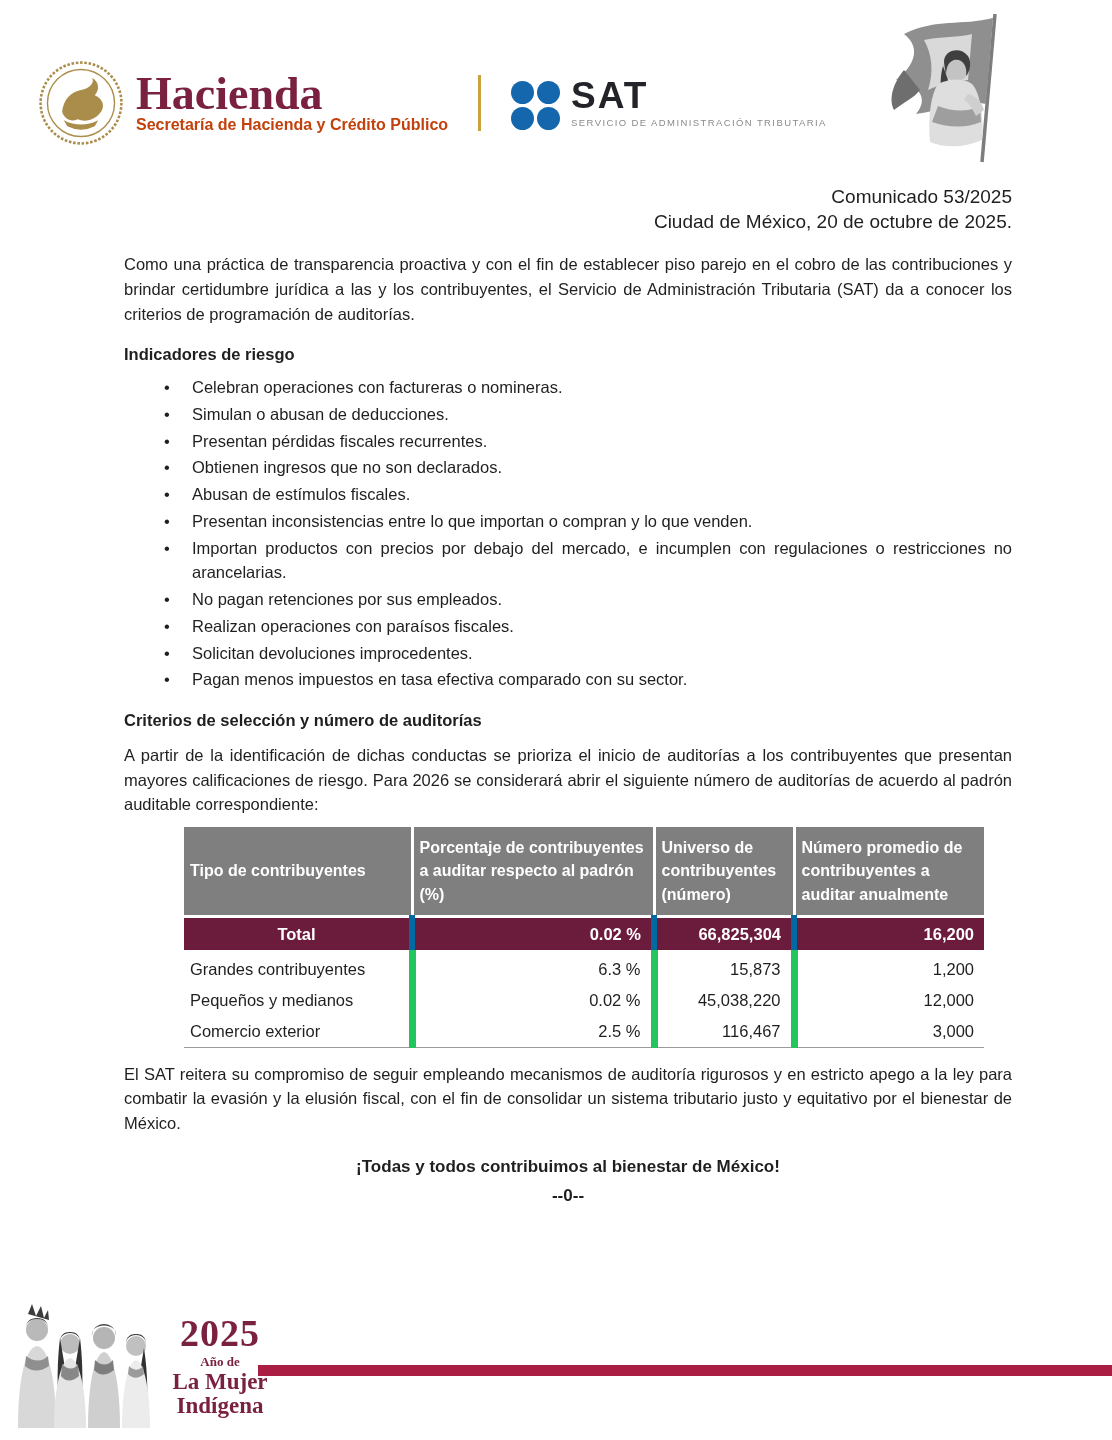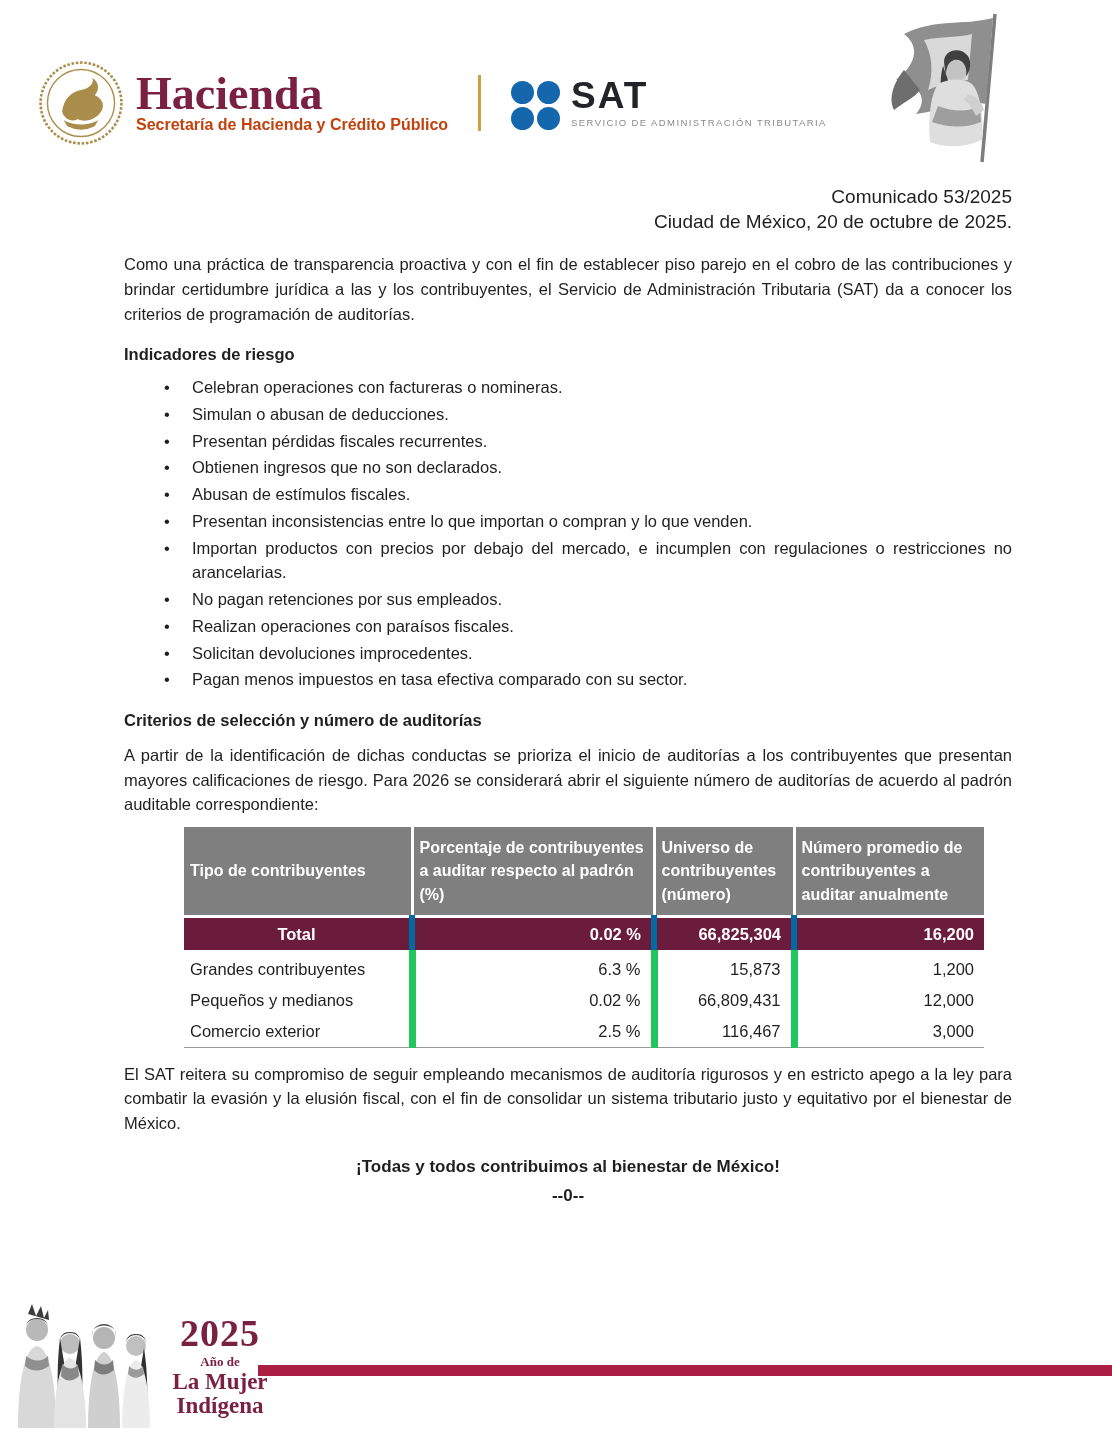--- a/index.html
+++ b/index.html
@@ -288,21 +288,21 @@
         </tr>
         <tr class="data-row">
           <td>Grandes contribuyentes</td>
           <td class="num">6.3 %</td>
           <td class="num">15,873</td>
           <td class="num">1,200</td>
         </tr>
         <tr class="data-row">
           <td>Pequeños y medianos</td>
           <td class="num">0.02 %</td>
-          <td class="num">66,809,431</td>
+          <td class="num">45,038,220</td>
           <td class="num">12,000</td>
         </tr>
         <tr class="data-row">
           <td>Comercio exterior</td>
           <td class="num">2.5 %</td>
           <td class="num">116,467</td>
           <td class="num">3,000</td>
         </tr>
       </tbody>
     </table>

